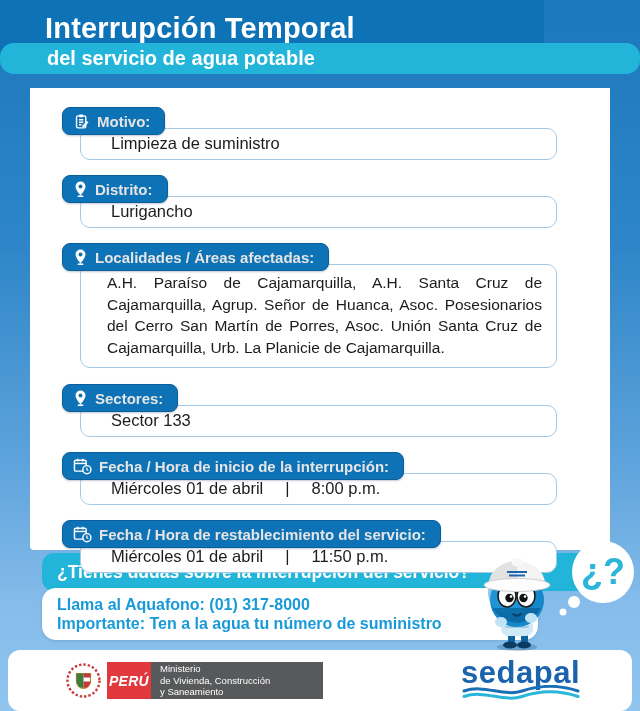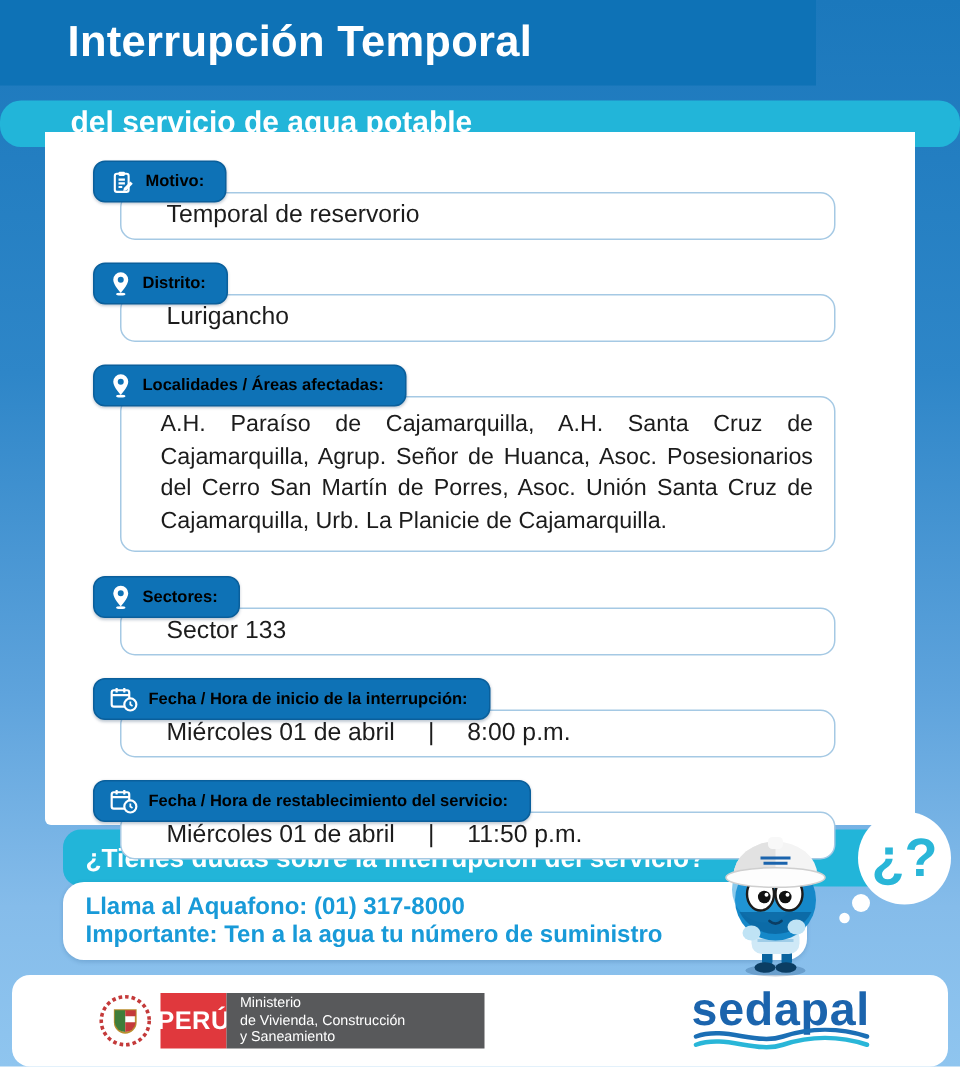--- a/index.html
+++ b/index.html
@@ -8,33 +8,33 @@
     font-family:"Liberation Sans", sans-serif;
     position:relative; overflow:hidden;
     background:linear-gradient(180deg,#1b78bc 0%,#2e86c8 35%,#5ea3dc 65%,#85bcea 85%,#8fc5ef 100%);
   }
   .poster { position:absolute; inset:0; }
 
   
   .header { position:absolute; left:0; top:0; width:544px; height:57px;
     background:#0e72b6; display:flex; align-items:center; }
   .header .title { color:#fff; font-weight:bold; font-size:29px; margin-left:45px; letter-spacing:.2px; }
-  .subbar { position:absolute; left:0; top:67px; width:640px; height:31px;
+  .subbar { position:absolute; left:0; top:43px; width:640px; height:31px;
     background:#22b5d9; display:flex; align-items:center;border-radius:14px; }
   .subbar .subtitle { color:#fff; font-weight:bold; font-size:20px; margin-left:47px; }
 
   
   .card { position:absolute; left:30px; top:88px; width:580px; height:462px;
     background:#fff; border-radius:0 0 4px 4px; padding-top:19px; }
 
   .field { position:relative; }
   .pill { position:relative; z-index:2; display:inline-flex; align-items:center; gap:7px;
     margin-left:32px; background:#0e72b6; border:1px solid #0a5f9b; border-radius:8px;
     padding:5px 14px 5px 10px; height:28px; box-shadow:0 1px 2px rgba(0,40,80,.25); }
-  .pill .plabel { color:#000000; font-weight:bold; font-size:11px; white-space:nowrap; }
+  .pill .plabel { color:#e5e5e5; font-weight:bold; font-size:15px; white-space:nowrap; }
   .vbox { position:relative; z-index:1; margin:-7px 0 0 50px; width:477px;
     background:#fff; border:1.5px solid #a5c9e4; border-radius:10px;
     padding:5px 14px 6px 30px; min-height:28px; }
   .vbox .vtext { font-size:16.5px; color:#1c1c1c; }
   .vbox.multi { padding:7px 14px 9px 26px; }
   .vbox.multi .vtext { font-size:15.5px; line-height:21.5px; text-align:justify; display:block; }
   .vbox .sep { display:inline-block; margin:0 22px; color:#1c1c1c; }
   .gap1 { height:15px; } .gap2 { height:16px; }
 
   .icon { display:inline-flex; align-items:center; justify-content:center; }
@@ -47,22 +47,22 @@
     background:#fff; border-radius:14px; padding:7px 0 0 15px; box-shadow:0 1px 3px rgba(10,60,110,.18); }
   .infobox .iline { color:#189ad8; font-weight:bold; font-size:16px; line-height:19px; }
 
   .mascot-wrap { position:absolute; left:455px; top:538px; width:185px; height:115px; z-index:5; }
 
   
   .footer { position:absolute; left:8px; top:650px; width:624px; height:61px;
     background:#fff; border-radius:12px; display:flex; align-items:center; }
   .gob { display:flex; align-items:center; margin-left:57px; }
   .emblem { width:37px; height:37px; margin-right:5px; }
-  .peru-box { background:#e0383d; color:#fff; font-weight:bold; font-size:17px;
-    width:44px; height:37px; display:flex; align-items:center; justify-content:center; letter-spacing:.3px; }
+  .peru-box { background:#e0383d; color:#fff; font-weight:bold; font-size:14px;
+    width:44px; height:37px; display:flex; align-items:center; justify-content:center; letter-spacing:.3px;font-style:italic; }
   .min-box { background:#58595b; color:#fff; width:172px; height:37px;
     display:flex; flex-direction:column; justify-content:center; padding-left:9px; }
   .min-box .mline { font-size:9.5px; line-height:11.5px; }
   .sedapal { margin-left:auto; margin-right:52px; display:flex; flex-direction:column; align-items:center; }
   .sedapal .sname { color:#1b64ad; font-weight:bold; font-size:31px; letter-spacing:.5px; line-height:24px; }
 </style>
 </head>
 <body>
 
 <div class="poster">
@@ -82,21 +82,21 @@
           <svg width="17" height="17" viewBox="0 0 24 24" fill="none" stroke="#fff" stroke-width="2">
             <rect x="5" y="4" width="13" height="17" rx="2"></rect>
             <rect x="8.5" y="2" width="6" height="4" rx="1" fill="#fff" stroke="none"></rect>
             <path d="M8.5 9.5h6M8.5 13h6M8.5 16.5h3.5"></path>
             <path d="M13.5 17.5l6.2-6.2 2.2 2.2-6.2 6.2-2.8.6z" fill="#fff" stroke="none"></path>
           </svg>
         </span>
         <span class="plabel">Motivo:</span>
       </div>
       <div class="vbox">
-        <span class="vtext">Temporal de reservorio</span>
+        <span class="vtext">Limpieza de suministro</span>
       </div>
     </div>
     <div class="gap1"></div>
 
     <div class="field">
       <div class="pill">
         <span class="icon">
           <svg width="15" height="18" viewBox="0 0 24 26" fill="#fff">
             <path d="M12 1a8 8 0 00-8 8c0 5.5 8 14 8 14s8-8.5 8-14a8 8 0 00-8-8zm0 11.2A3.2 3.2 0 1112 5.8a3.2 3.2 0 010 6.4z"></path>
             <ellipse cx="12" cy="24.4" rx="5" ry="1.5"></ellipse>

